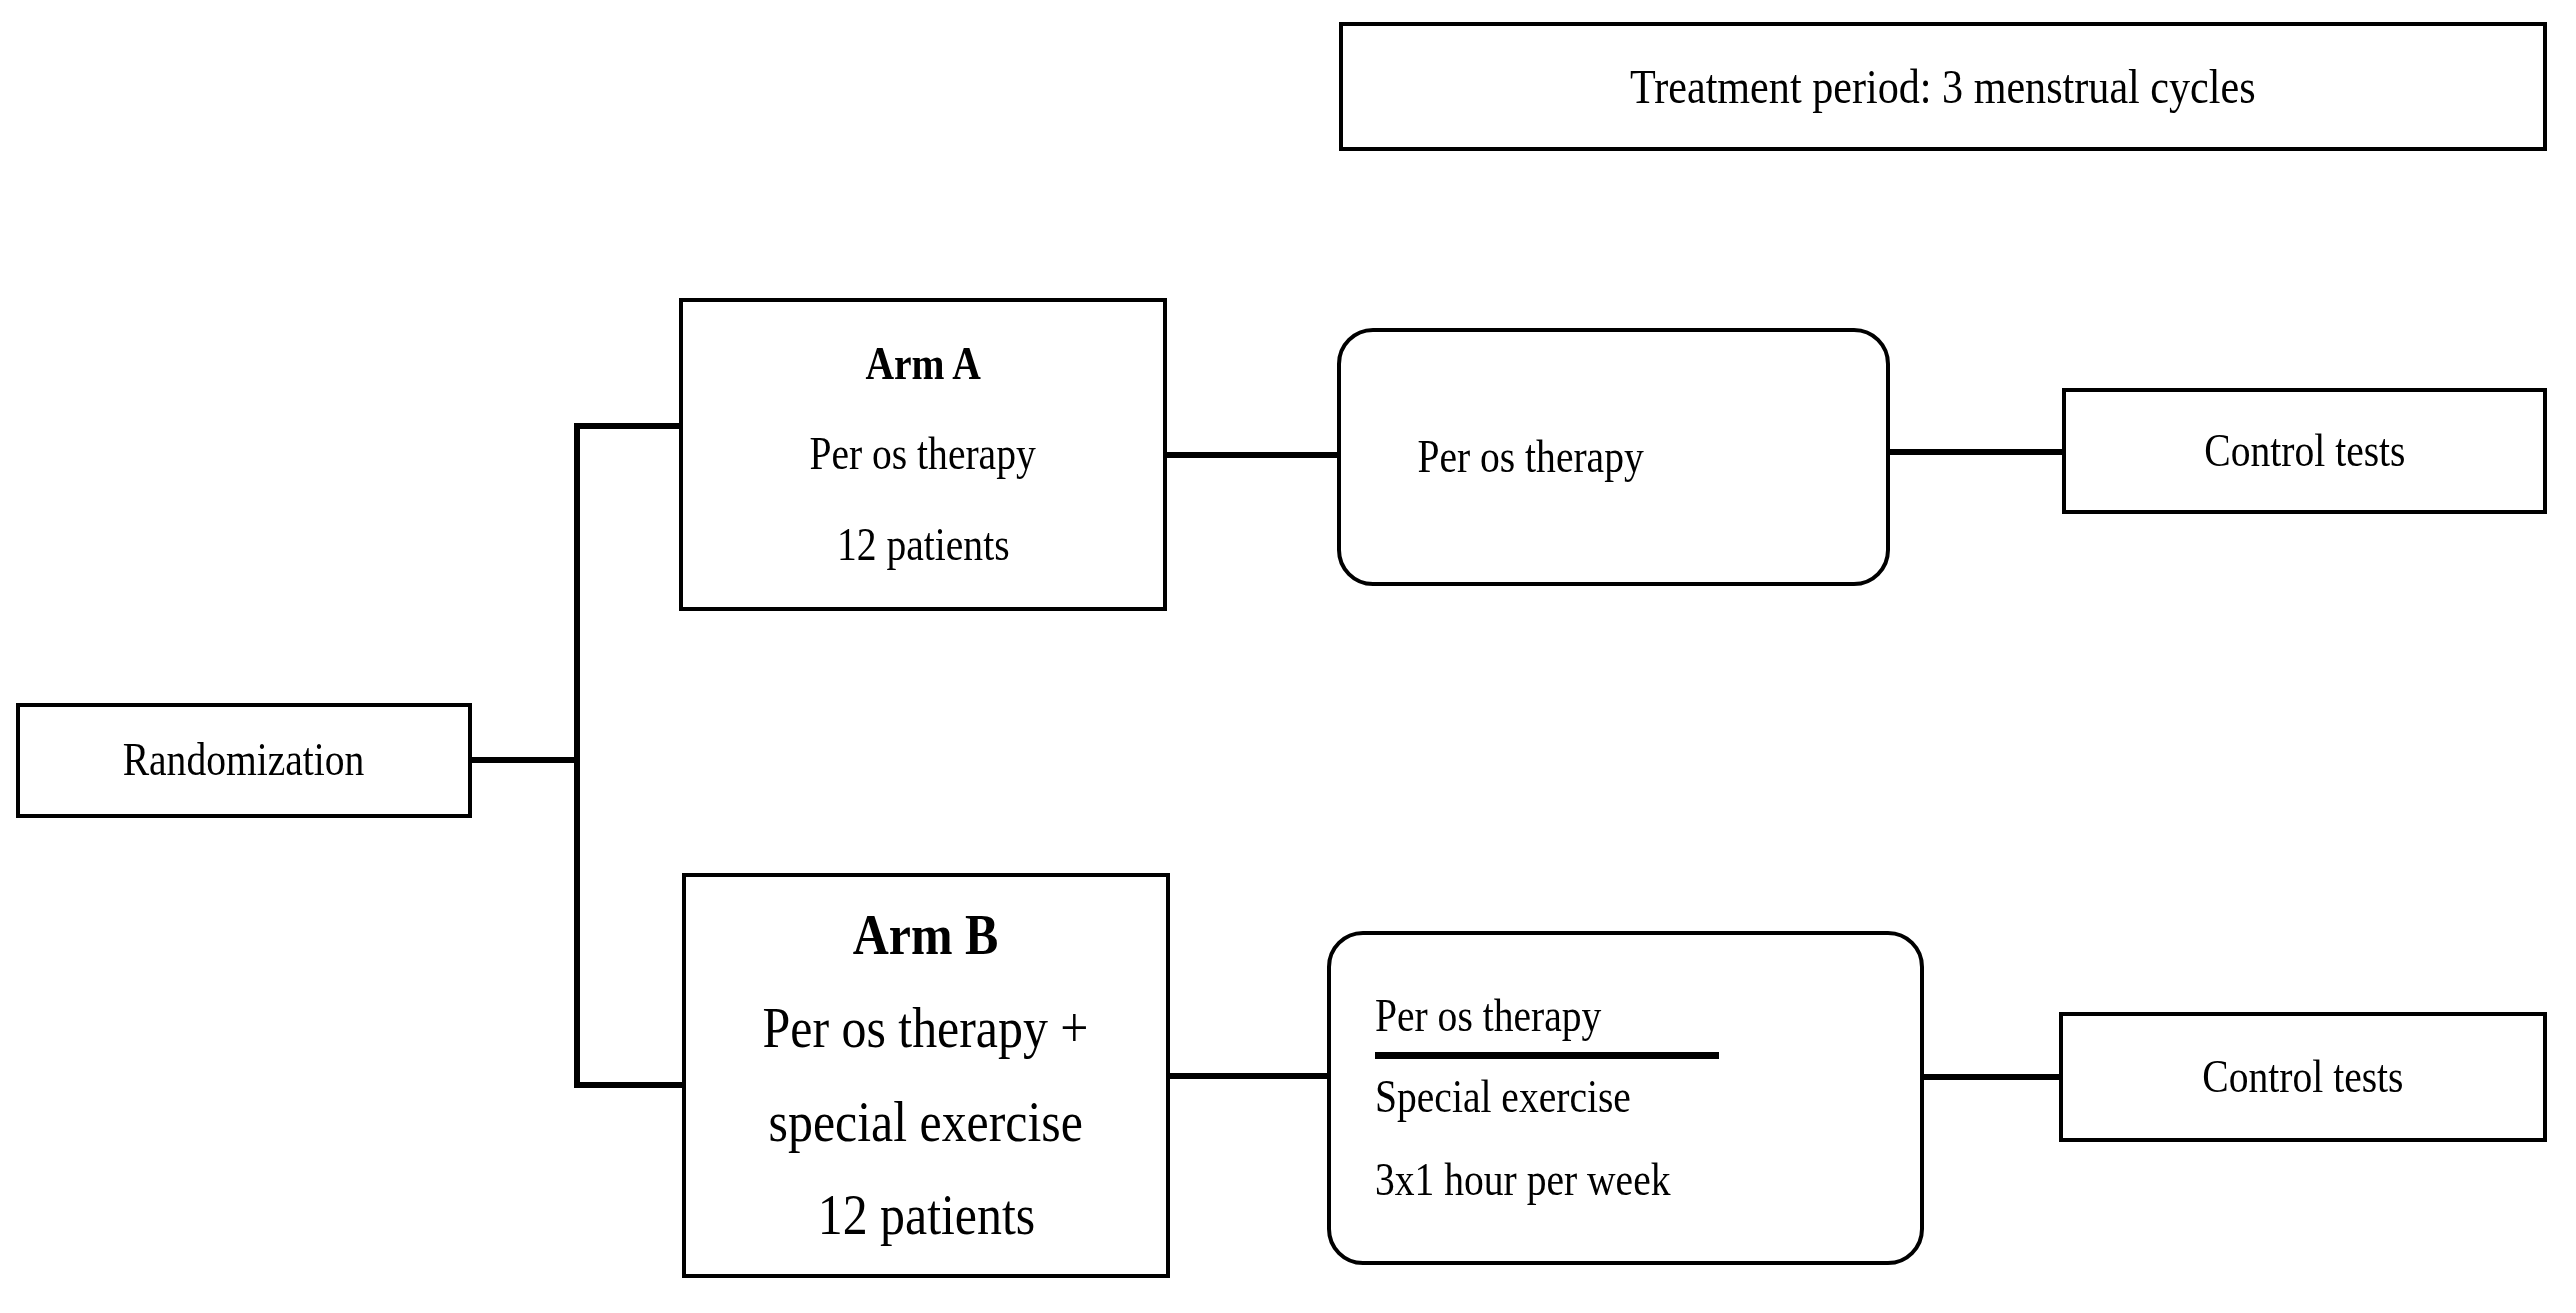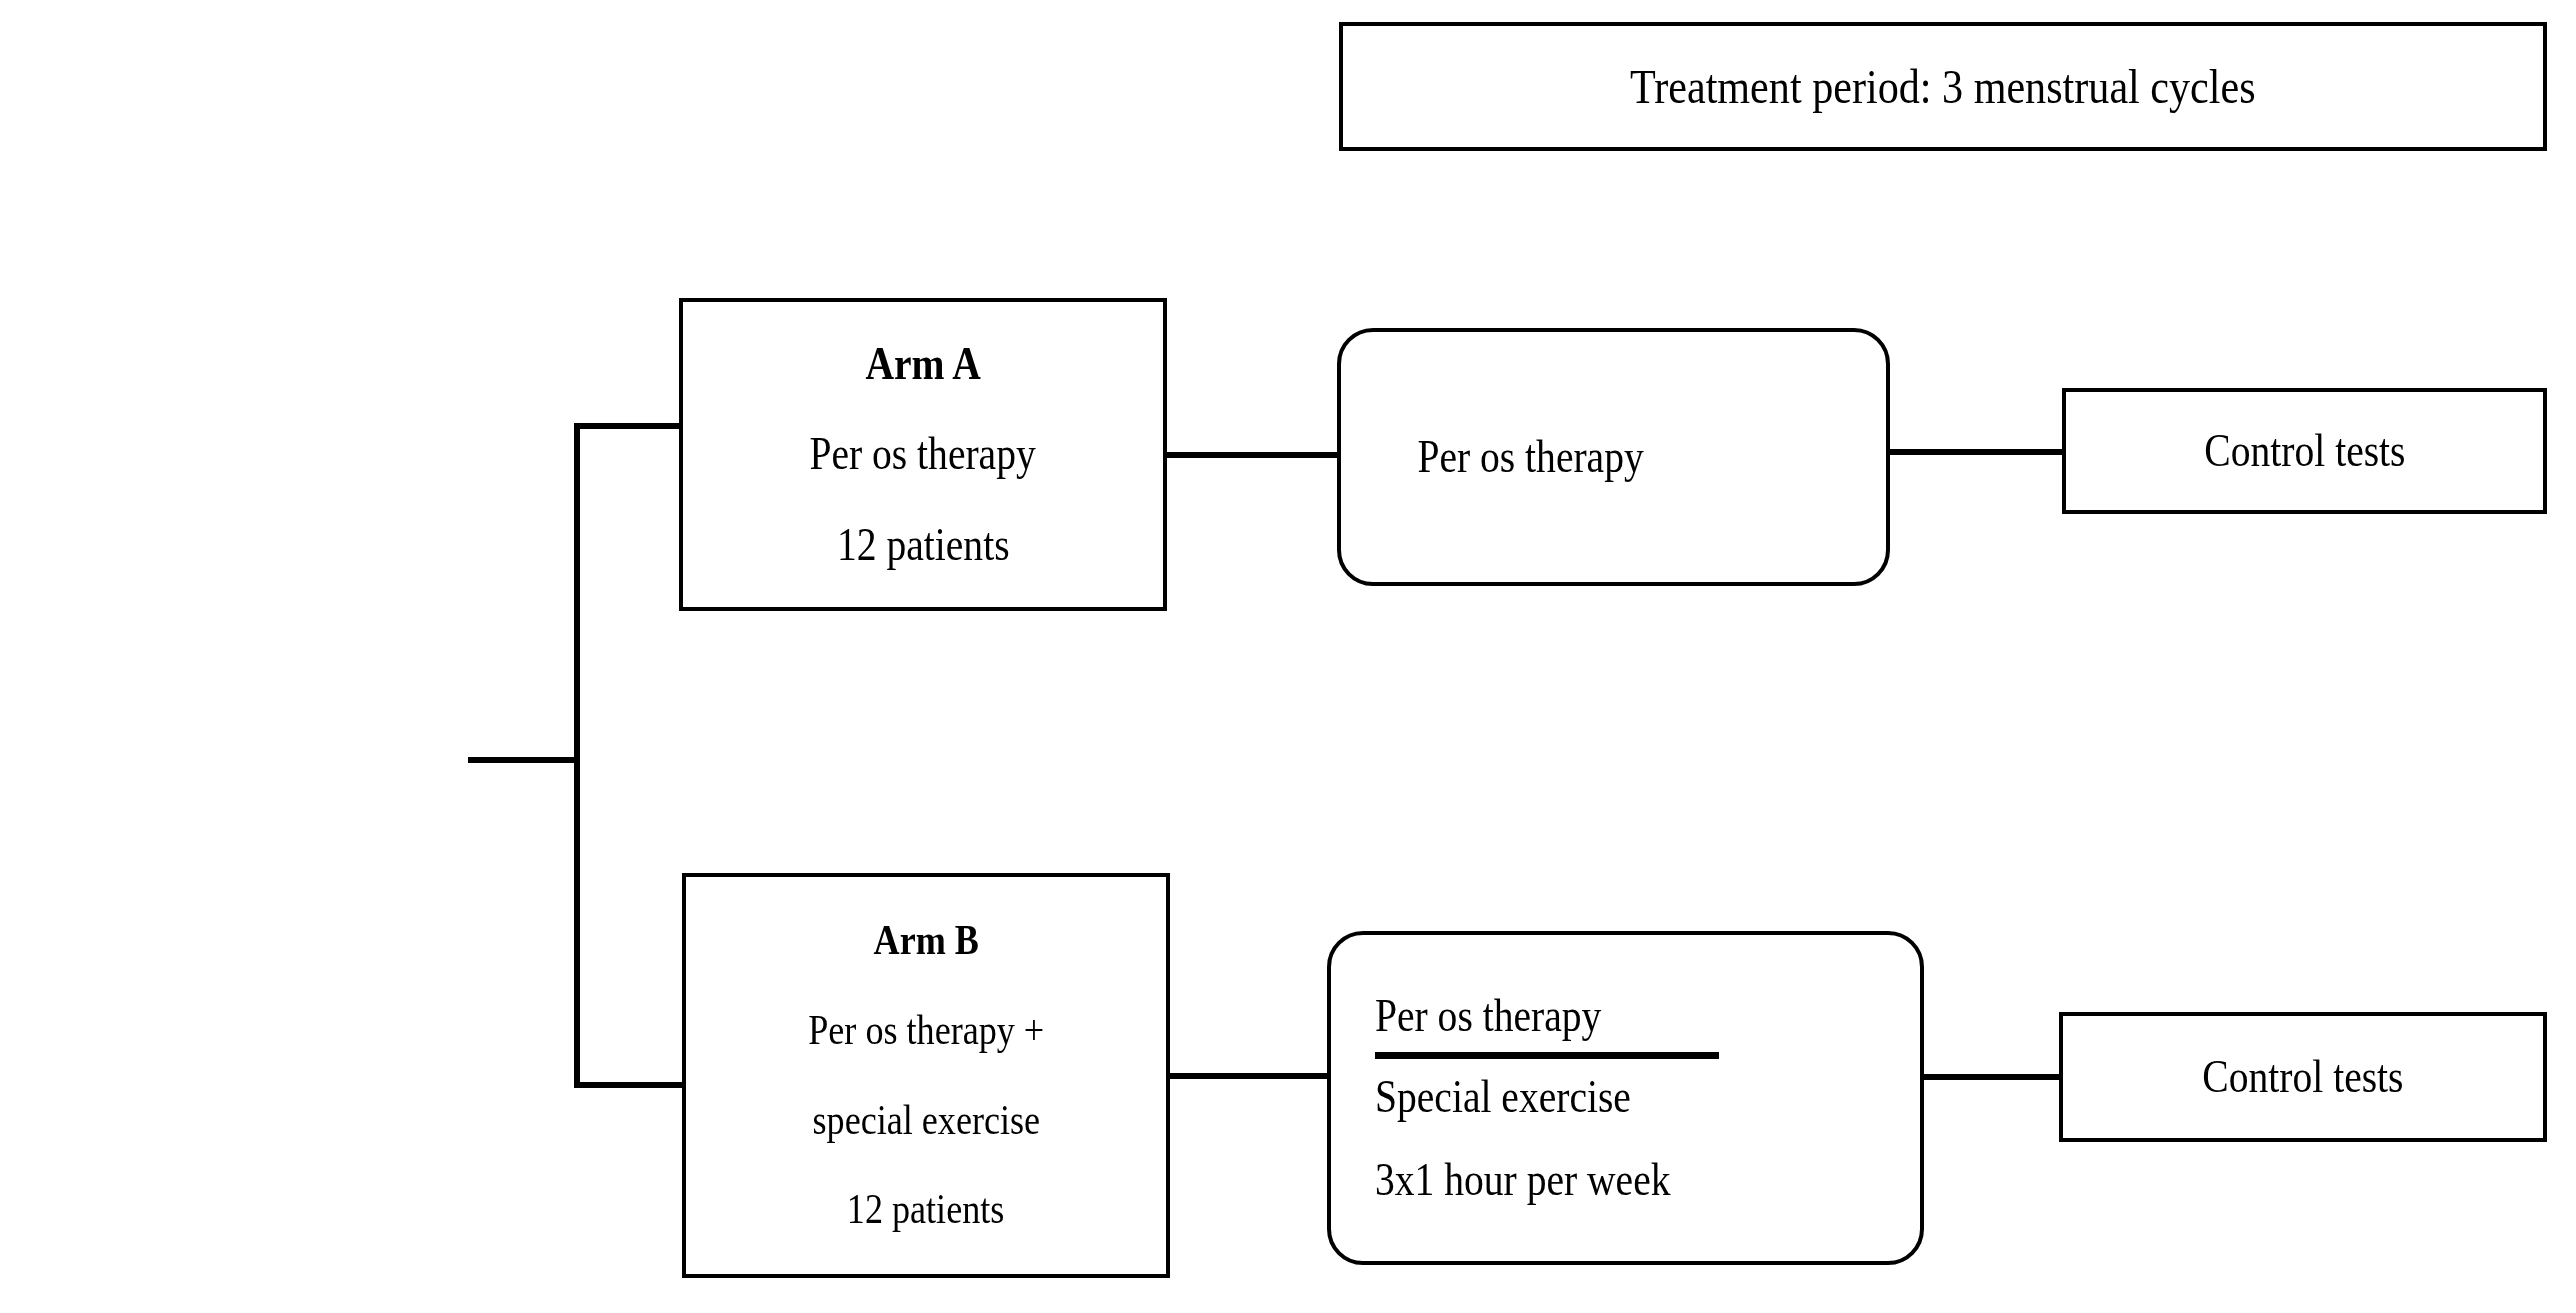--- a/index.html
+++ b/index.html
@@ -62,21 +62,21 @@
   #arm-a {
     left: 679px;  top: 298px;
     width: 488px; height: 313px;
     font-size: 46px;
     justify-content: space-evenly;
   }
 
   #arm-b {
     left: 682px;  top: 873px;
     width: 488px; height: 405px;
-    font-size: 42px;
+    font-size: 58px;
     justify-content: space-evenly;
   }
 
   #treat-a {
     left: 1337px; top: 328px;
     width: 553px; height: 258px;
     font-size: 46px;
     align-items: flex-start;
     padding-left: 58px;
   }
@@ -156,20 +156,23 @@
   <div class="conn h" id="c-trunk-b"></div>
   <div class="conn h" id="c-a-treat"></div>
   <div class="conn h" id="c-treat-ca"></div>
   <div class="conn h" id="c-b-treat"></div>
   <div class="conn h" id="c-treat-cb"></div>
 
   <div class="node" id="banner">
     <span class="line">Treatment period: 3 menstrual cycles</span>
   </div>
 
+  <div class="node" id="randomization">
+    <span class="line">Randomization</span>
+  </div>
 
   <div class="node" id="arm-a">
     <span class="line bold">Arm A</span>
     <span class="line">Per os therapy</span>
     <span class="line">12 patients</span>
   </div>
 
   <div class="node rounded" id="treat-a">
     <span class="line">Per os therapy</span>
   </div>

